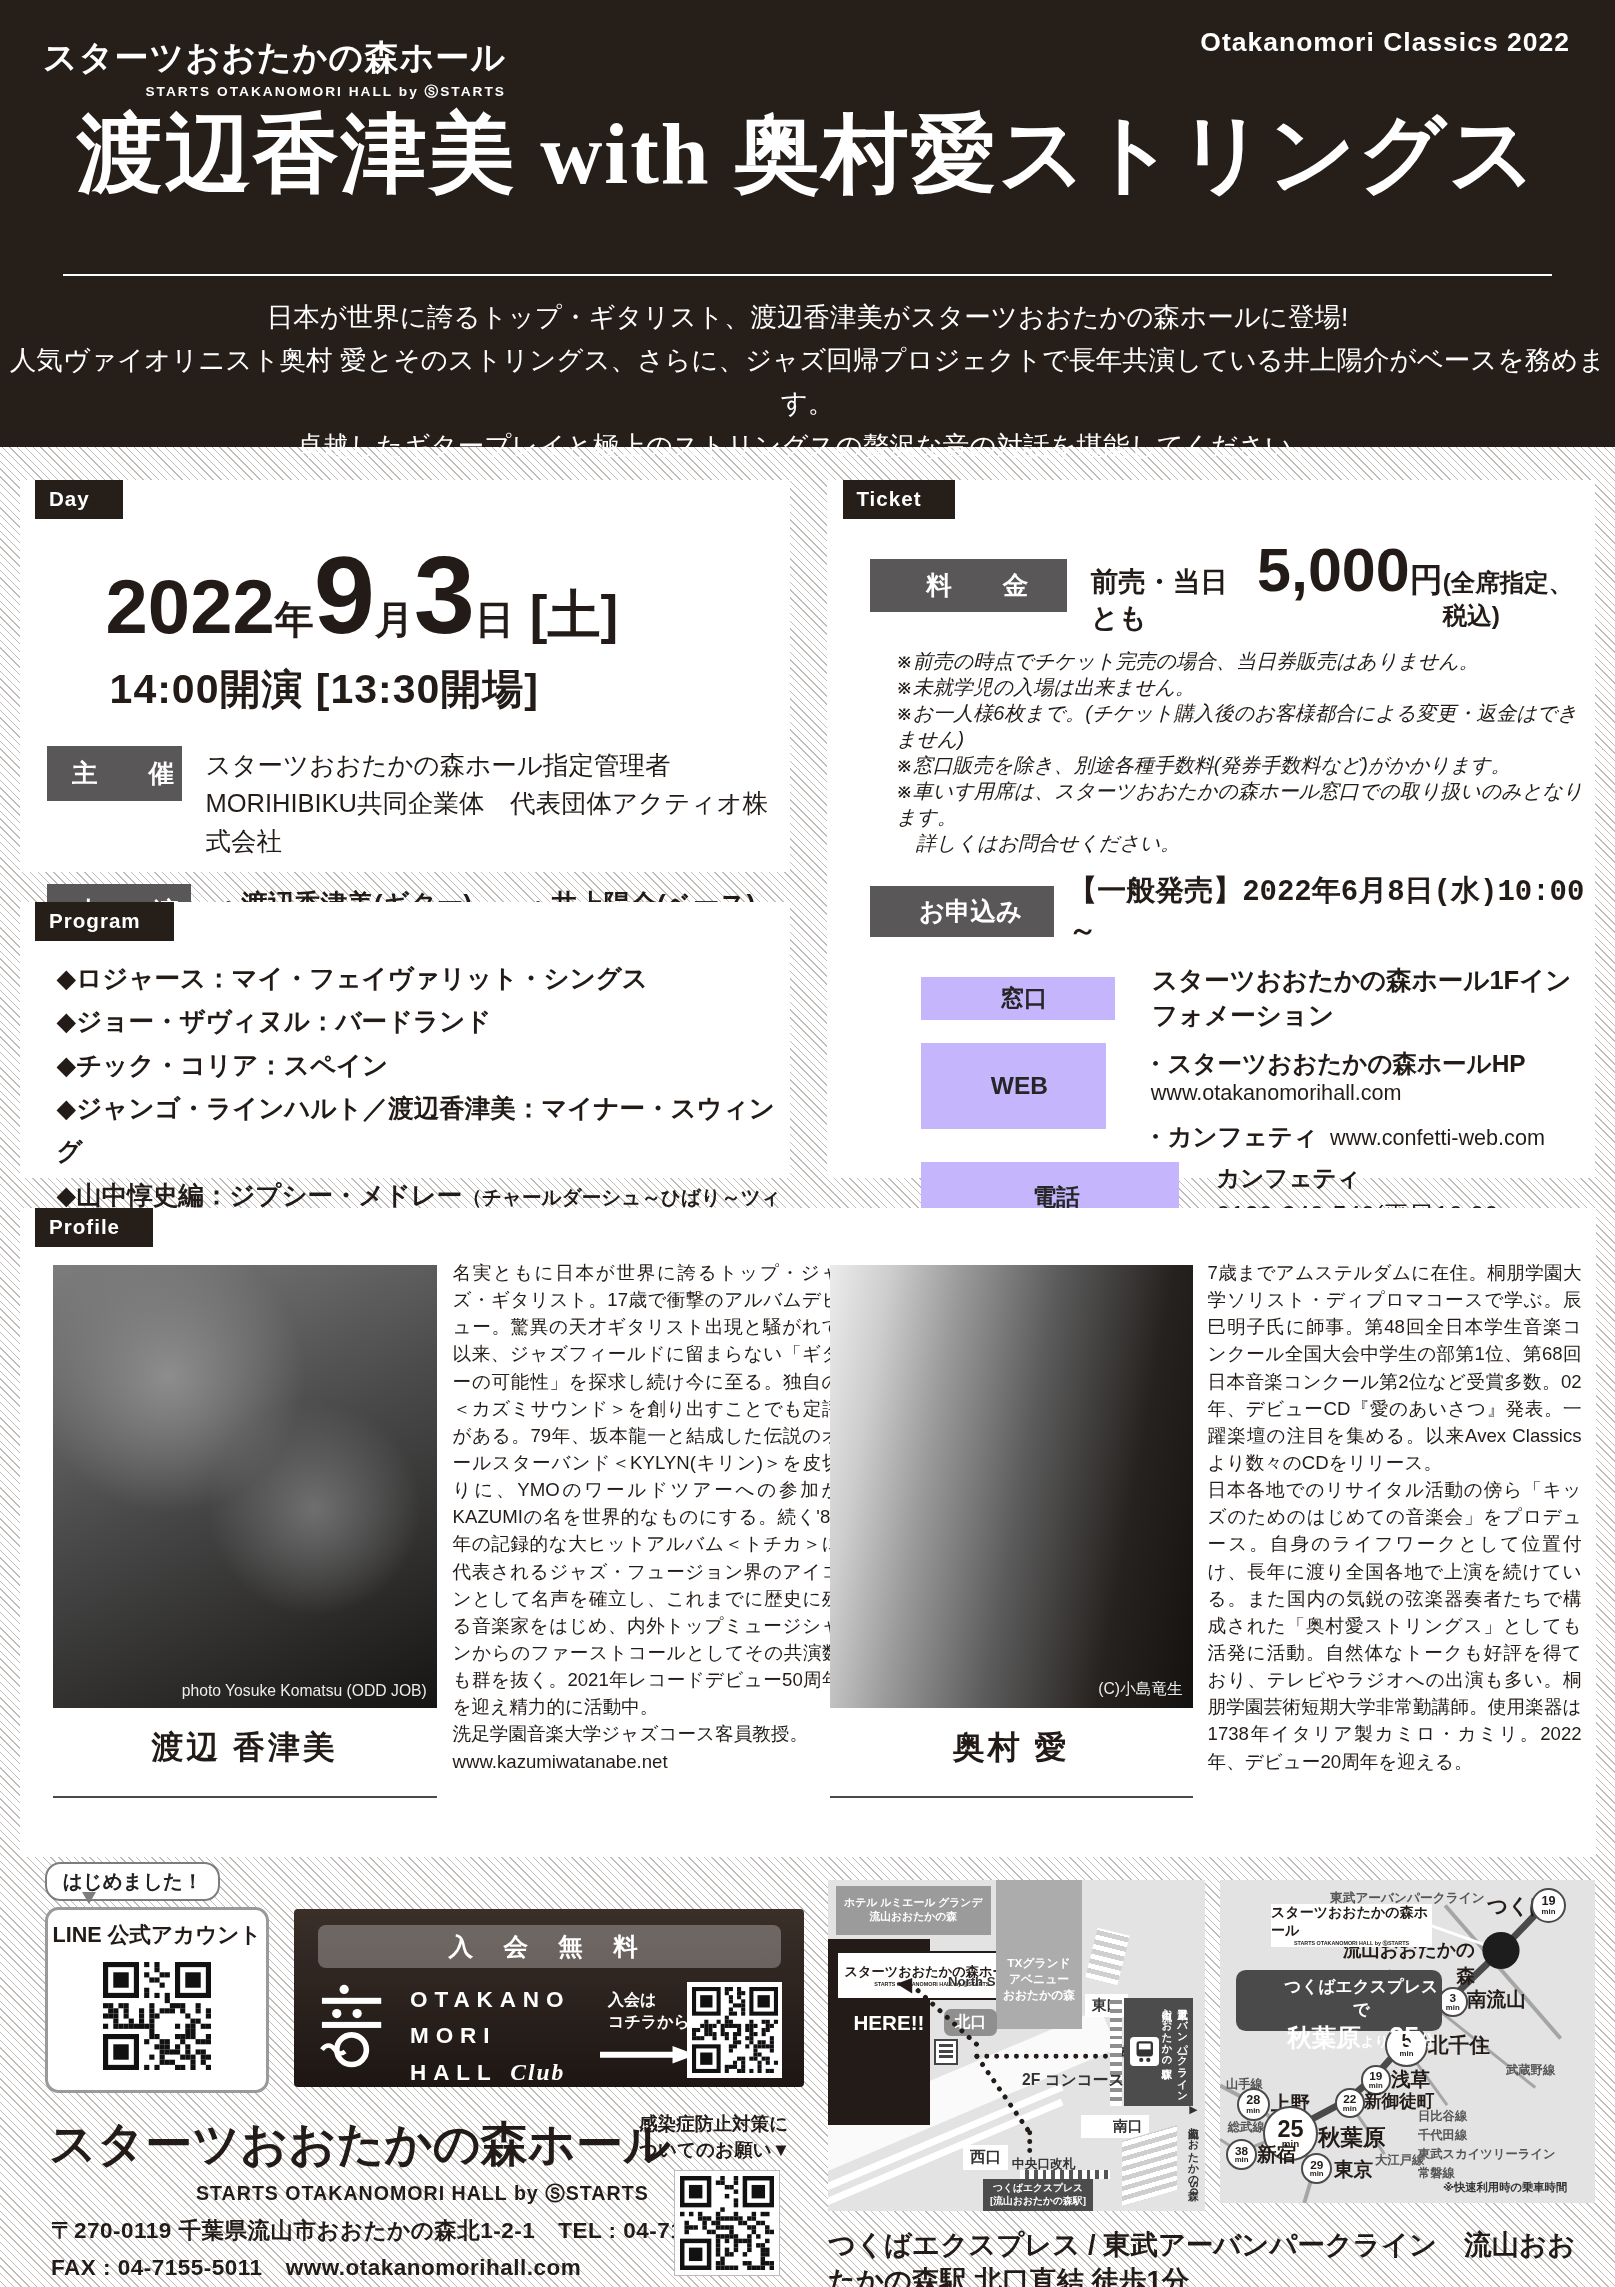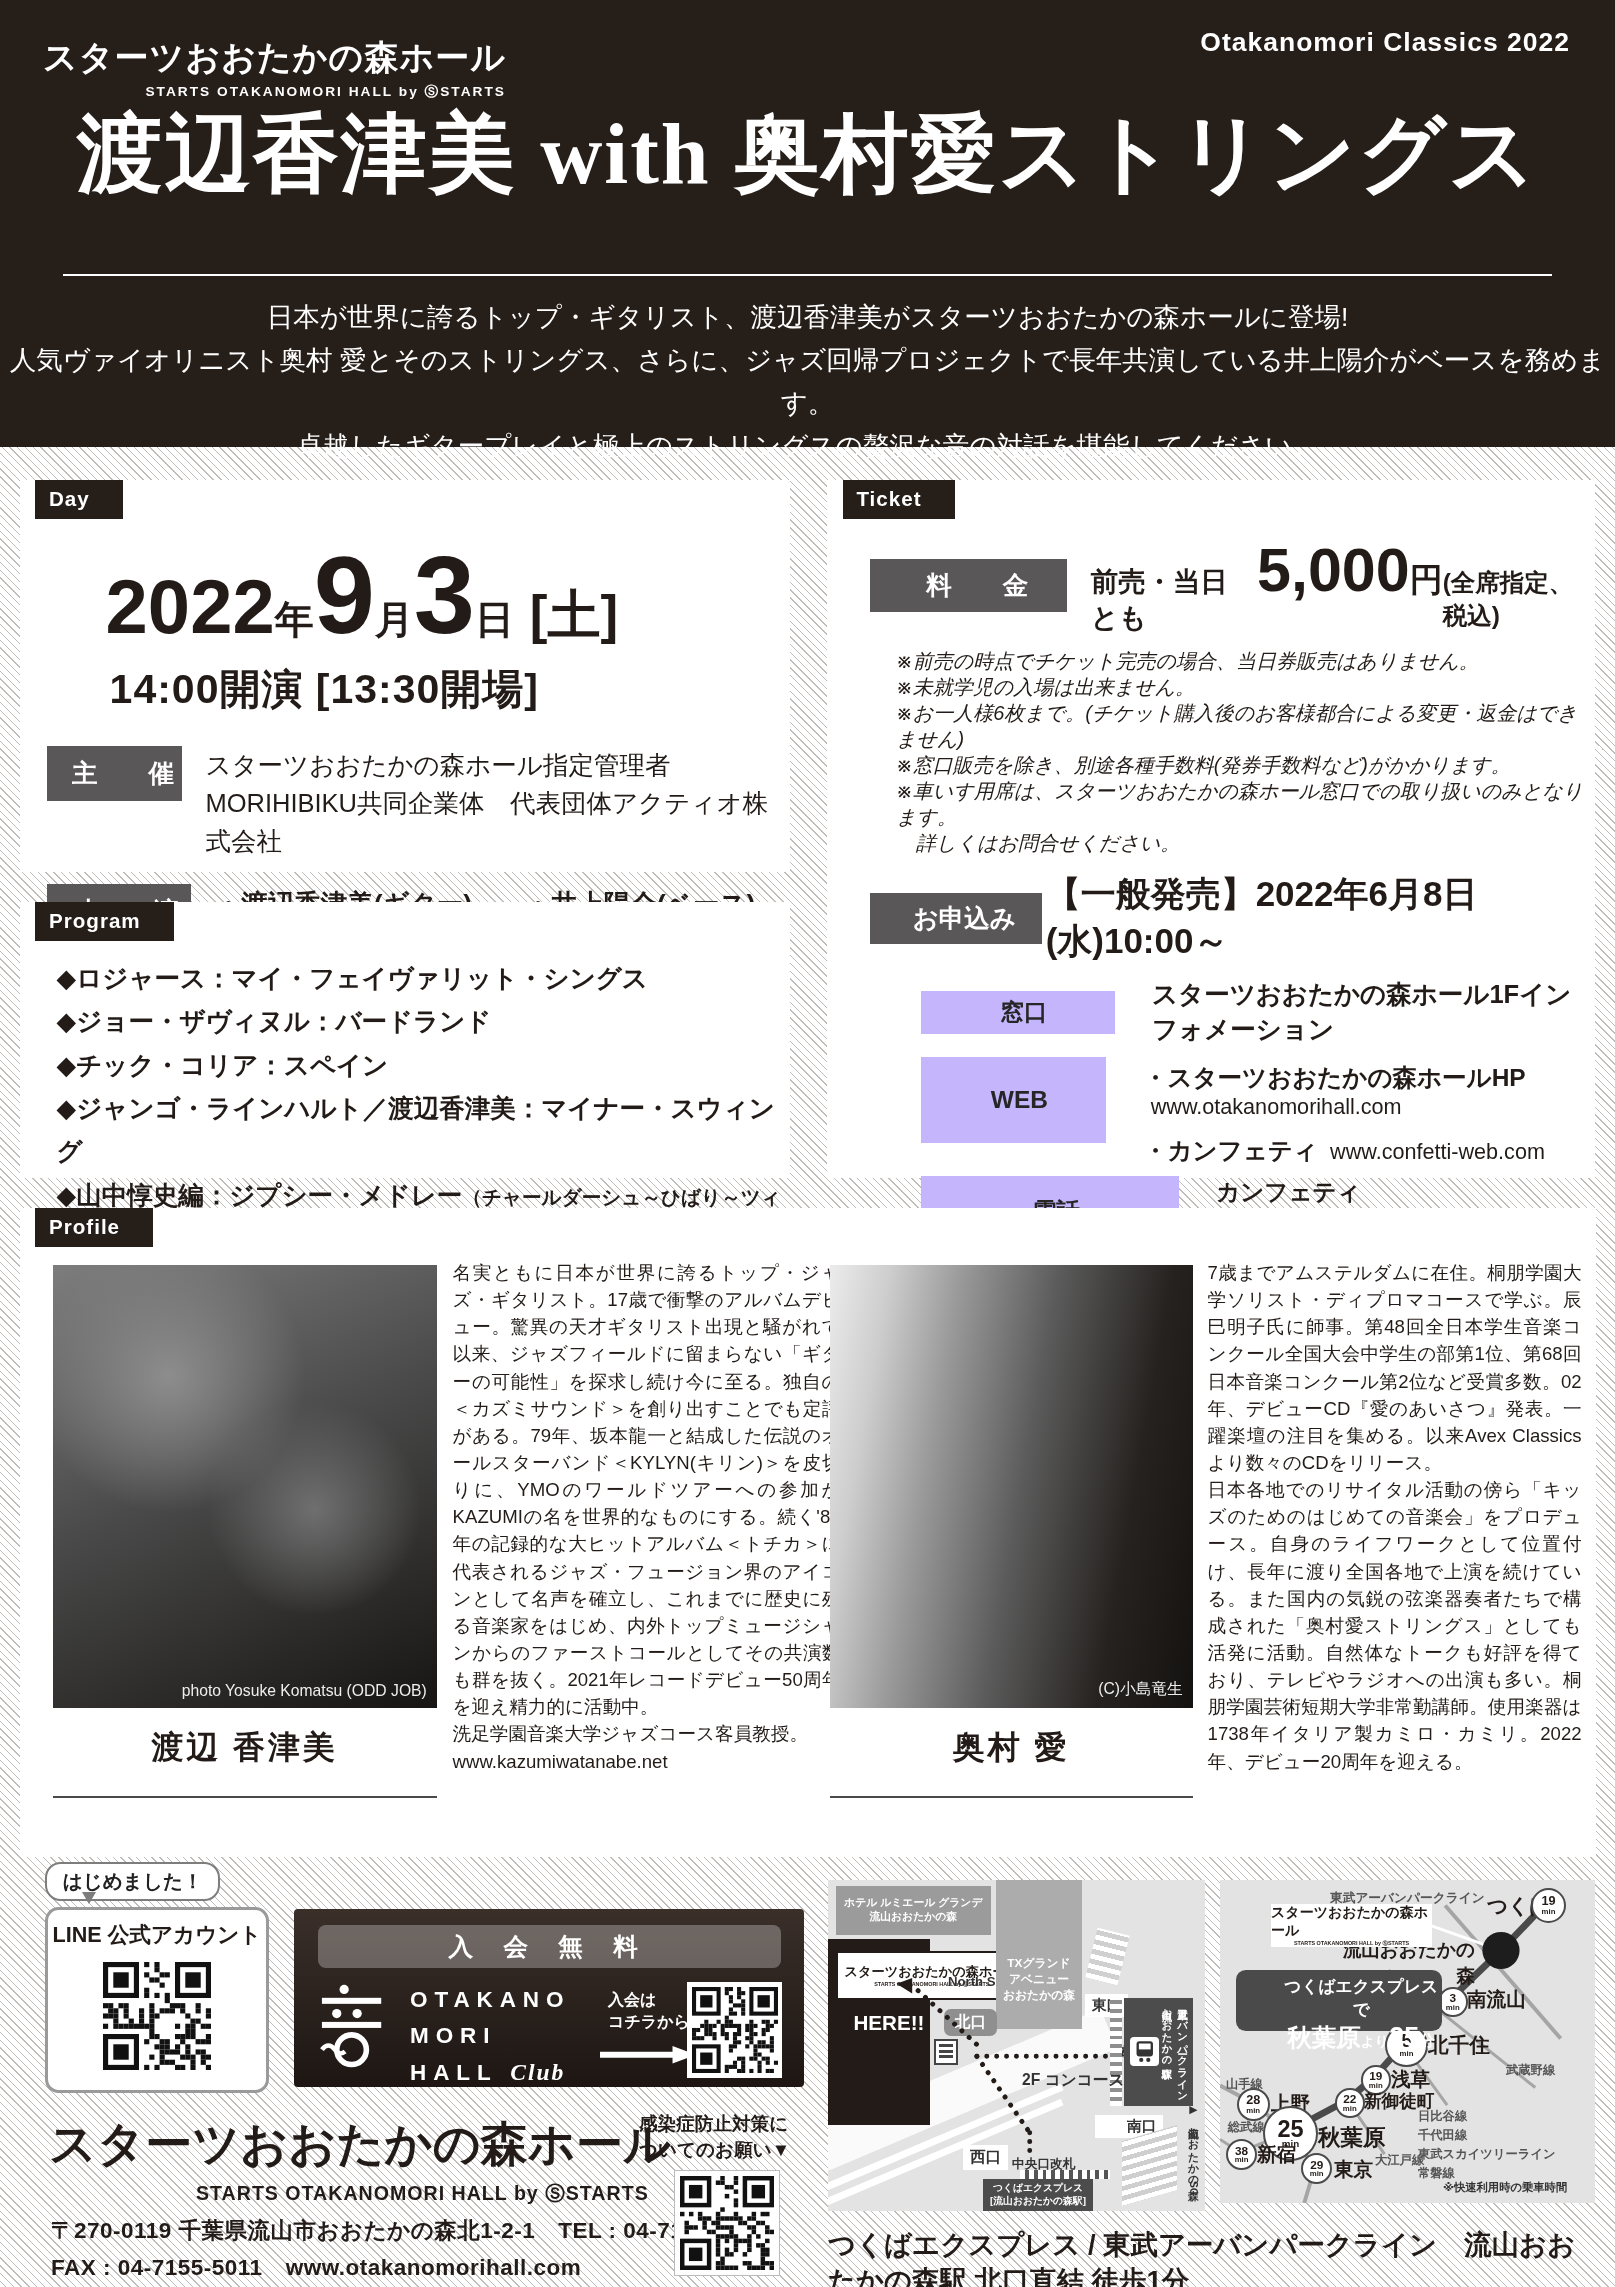--- a/index.html
+++ b/index.html
@@ -146,21 +146,21 @@
     <div style="margin:11.8px 0 0 69px;">
       <div class="tnote">※前売の時点でチケット完売の場合、当日券販売はありません。</div>
       <div class="tnote">※未就学児の入場は出来ません。</div>
       <div class="tnote">※お一人様6枚まで。(チケット購入後のお客様都合による変更・返金はできません)</div>
       <div class="tnote">※窓口販売を除き、別途各種手数料(発券手数料など)がかかります。</div>
       <div class="tnote">※車いす用席は、スターツおおたかの森ホール窓口での取り扱いのみとなります。</div>
       <div class="tnote">　詳しくはお問合せください。</div>
     </div>
     <div class="row" style="margin:15.7px 0 0 43px;align-items:center;">
       <div class="klabel" style="width:173px;height:51px;font-size:25.5px;">お申込み</div>
-      <div style="margin-left:4px;font-size:35px;font-weight:700;">【一般発売】2022年6月8日(水)10:00～</div>
+      <div style="margin-left:14px;font-size:29px;font-weight:700;font-family:Liberation Mono, monospace;">【一般発売】2022年6月8日(水)10:00～</div>
     </div>
     <div class="row" style="margin:11.8px 0 0 94px;align-items:center;">
       <div class="lightkey" style="width:247px;height:43px;font-size:23.5px;">窓口</div>
       <div style="margin-left:37px;font-size:25.5px;font-weight:700;">スターツおおたかの森ホール1Fインフォメーション</div>
     </div>
     <div class="row" style="margin:9.8px 0 0 94px;">
       <div class="lightkey" style="width:247px;height:86px;font-size:24.5px;">WEB</div>
       <div style="margin-left:37px;">
         <div style="margin-top:3.9px;"><span style="font-size:24.5px;font-weight:700;">・スターツおおたかの森ホールHP</span>
           <span style="font-size:21.6px;margin-left:7.8px;">www.otakanomorihall.com</span></div>
@@ -682,21 +682,21 @@
       <div class="abs" style="left:5.9px;top:39px;width:29px;height:29px;background:#fff;border-radius:3.9px;display:flex;align-items:center;justify-content:center;">
         <svg viewBox="0 0 20 20" width="23.5" height="23.5">
             <rect x="3" y="1" width="14" height="13" rx="2.5" fill="#333"></rect>
             <rect x="5" y="3" width="10" height="5" fill="#fff"></rect>
             <circle cx="7" cy="17" r="1.8" fill="#333"></circle>
             <circle cx="13" cy="17" r="1.8" fill="#333"></circle>
           </svg>
       </div>
     </div>
     <div class="mlabel" style="left:194px;top:190px;font-size:15.7px;color:#333;font-weight:600;">2F コンコース</div>
-    <div class="whitebadge abs" style="left:267px;top:235px;font-size:14.7px;padding-left:32px;">南口</div>
+    <div class="whitebadge abs" style="left:253px;top:235px;font-size:14.7px;padding-left:32px;">南口</div>
     <div class="abs" style="left:294px;top:253px;width:55px;height:65px;background:repeating-linear-gradient(0deg,#fff 0 4.9px,#cfcfcf 4.9px 9.8px);transform:skewY(-16deg);"></div>
     <div class="whitebadge abs" style="left:135px;top:265px;font-size:15.7px;">西口</div>
     <div class="mlabel" style="left:184px;top:276px;font-size:12.7px;color:#333;">中央口改札</div>
     <div class="abs" style="left:192px;top:290px;width:90px;height:8.8px;background:repeating-linear-gradient(90deg,#fff 0 4.9px,#555 4.9px 8.8px);"></div>
     <div class="abs" style="left:155px;top:299px;width:110px;height:32px;background:#4c4c4c;color:#fff;display:flex;flex-direction:column;align-items:center;justify-content:center;text-align:center;">
       <div style="font-size:9.8px;font-weight:700;">つくばエクスプレス</div>
       <div style="font-size:9.8px;font-weight:700;">[流山おおたかの森駅]</div>
     </div>
     <div class="mlabel vert" style="left:359px;top:223px;font-size:10.8px;color:#333;height:106px;">▶ 流山おおたかの森S・C</div>
   </div>

